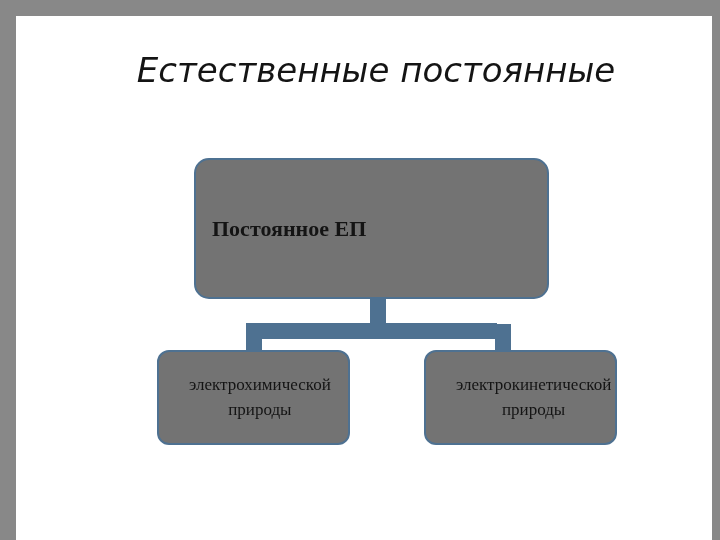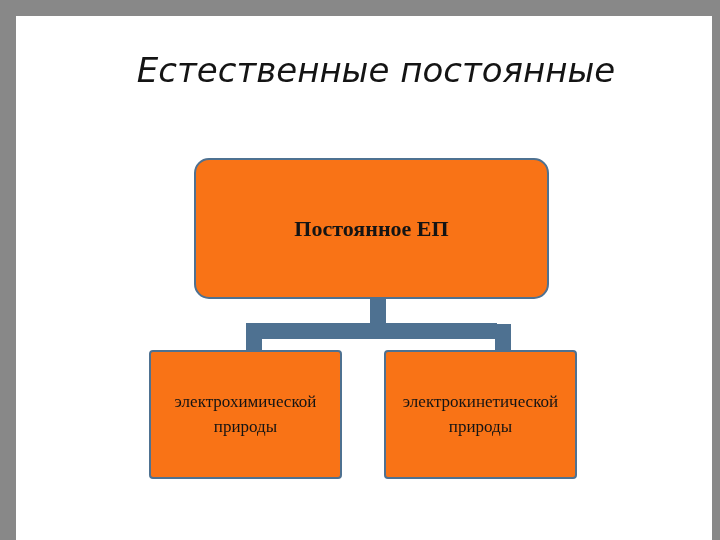--- a/index.html
+++ b/index.html
@@ -22,45 +22,45 @@
     text-align: center;
     font-family: "DejaVu Sans", sans-serif;
     font-style: italic;
     font-weight: 500;
     font-size: 34px;
     line-height: 1.35;
     color: var(--ink);
   }
   .node {
     position: absolute;
-    background: #f97316;
+    background: #737373;
     border: 2px solid var(--accent);
     display: flex;
     align-items: center;
-    justify-content: center;
     text-align: center;
     color: var(--ink);
   }
   .node-root {
     left: 178px; top: 142px;
     width: 355px; height: 141px;
     border-radius: 15px;
     font-weight: bold;
     font-size: 22px;
   }
   .node-child {
-    width: 193px; height: 129px;
+    width: 193px; height: 95px;
     top: 334px;
-    border-radius: 4px;
+    border-radius: 12px;
     font-size: 17px;
     line-height: 1.45;
     padding: 6px 22px;
+    margin-left: 8px;
   }
   .node-child-left  { left: 133px; }
-  .node-child-right { left: 368px; }
+  .node-child-right { left: 400px; }
   .connector { position: absolute; background: var(--accent); }
   .conn-stem       { left: 354px; top: 283px; width: 2px;   height: 25px; }
   .conn-bar        { left: 230px; top: 307px; width: 251px; height: 2px;  }
   .conn-drop-left  { left: 230px; top: 308px; width: 2px;   height: 27px; }
   .conn-drop-right { left: 479px; top: 308px; width: 2px;   height: 27px; }
 </style>
 </head>
 <body>
 
 <div class="slide">

